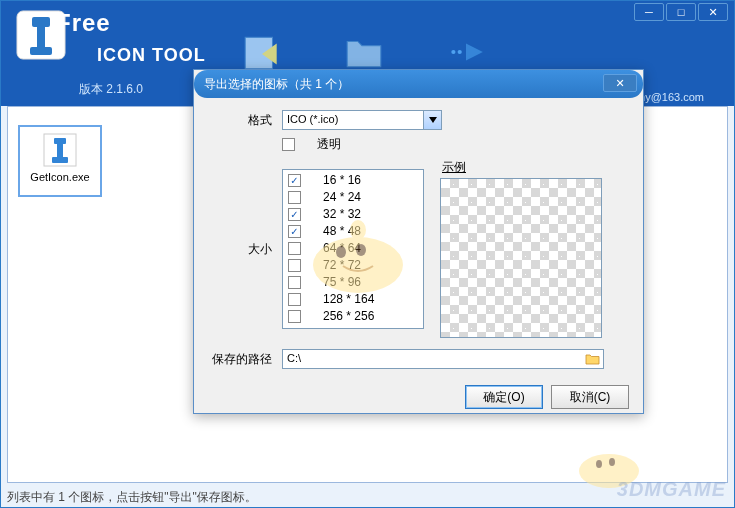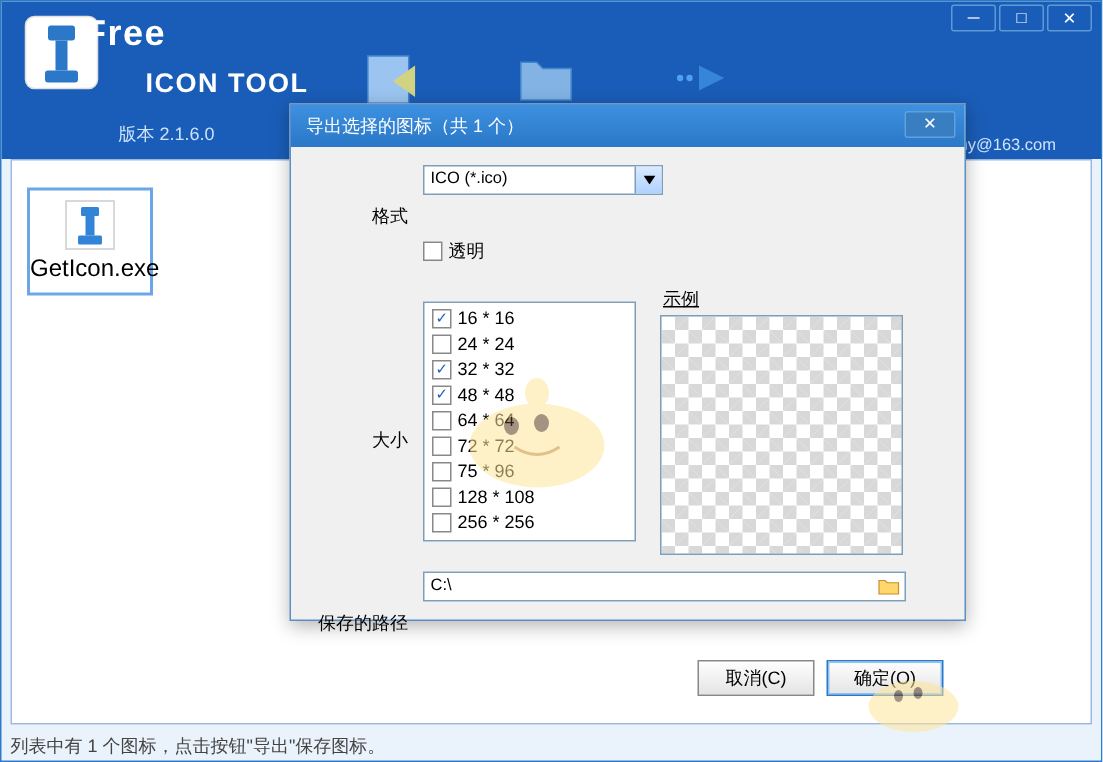--- a/index.html
+++ b/index.html
@@ -16,40 +16,40 @@
 .app-subtitle { position: absolute; top: 44px; left: 76px; font-size: 18px; font-weight: bold; letter-spacing: 1px; margin-left: 20px; }
 .version { position: absolute; top: 80px; left: 78px; font-size: 12px; color: #cde3fb; }
 .contact { position: absolute; top: 90px; right: 30px; font-size: 11px; color: #cde3fb; }
 .toolbar { position: absolute; top: 30px; left: 240px; display: flex; gap: 60px; }
 .tool-ico { width: 42px; height: 42px; opacity: 0.8; }
 
 .content-area { position: absolute; top: 105px; left: 6px; right: 6px; bottom: 24px; background: #fff; border: 1px solid #9cb8de; }
 
 .file-item { position: absolute; top: 18px; left: 10px; width: 84px; height: 72px; border: 2px solid #6aa6e8; background: #fff; text-align: center; }
 .file-ico { width: 34px; height: 34px; margin: 6px auto 4px auto; display: block; }
-.file-name { font-size: 16px; font-family: SimSun, sans-serif; text-align: right; }
+.file-name { font-size: 11px; font-family: SimSun, sans-serif; }
 
 .statusbar { position: absolute; bottom: 2px; left: 6px; right: 6px; height: 18px; font-size: 12px; font-family: SimSun, sans-serif; color: #444; padding-top: 2px; }
 
 
 .dialog { position: absolute; top: 68px; left: 192px; width: 451px; height: 345px; background: #f0f0f0; border: 1px solid #5a8ec7; box-shadow: 0 3px 12px rgba(0,0,0,0.3); }
-.dlg-title { height: 28px; background: linear-gradient(to bottom, #3d90e0, #2a78c7); color: #fff; font-size: 12px; line-height: 28px; padding-left: 10px; position: relative; }
+.dlg-title { height: 28px; background: linear-gradient(to bottom, #3d90e0, #2a78c7); color: #fff; font-size: 12px; line-height: 28px; padding-left: 10px; position: relative; border-radius: 13px; }
 .dlg-close { position: absolute; top: 4px; right: 6px; width: 34px; height: 18px; background: #3a7ec2; border: 1px solid #5ea0e0; border-radius: 2px; display: flex; align-items: center; justify-content: center; cursor: pointer; font-size: 11px; }
 
 .dlg-body { padding: 12px 14px 10px 14px; font-size: 12px; font-family: SimSun, sans-serif; }
 
 .row { display: flex; align-items: flex-start; margin-bottom: 6px; }
-.lbl { width: 74px; text-align: right; padding-right: 10px; padding-top: 2px; color: #000; margin-top: 24px; }
+.lbl { width: 74px; text-align: right; padding-right: 10px; padding-top: 2px; color: #000; }
 
 .combo { width: 160px; height: 20px; border: 1px solid #7e9db9; display: flex; background: #fff; gap: 23px; }
 .combo-text { flex: 1; padding: 2px 4px; font-size: 11px; }
 .combo-btn { width: 18px; background: linear-gradient(#dbeaff,#b0d2ff); border-left: 1px solid #7e9db9; display: flex; align-items: center; justify-content: center; }
 .combo-btn svg { width: 8px; height: 6px; }
 
-.cbx { display: flex; align-items: center; gap: 4px; font-size: 12px; }
+.cbx { display: flex; align-items: center; gap: 22px; font-size: 12px; }
 .cb { width: 13px; height: 13px; border: 1px solid #888; background: #fff; display: inline-flex; align-items: center; justify-content: center; font-size: 10px; color: #1a5db8; flex-shrink: 0; }
 
 .sizes-box { width: 142px; height: 160px; border: 1px solid #7e9db9; background: #fff; padding: 3px 5px; position: relative; }
 .sizes-box .cbx { margin-bottom: 3px; }
 
 .preview-box { width: 132px; height: 180px; margin-left: 16px; text-decoration: underline; }
 .preview-lbl { font-size: 12px; margin-bottom: 2px; padding-left: 2px; }
 .preview-area { width: 162px; height: 160px; border: 1px solid #7e9db9; background-image:
   linear-gradient(45deg,#d8d8d8 25%,transparent 25%),
   linear-gradient(-45deg,#d8d8d8 25%,transparent 25%),
@@ -187,21 +187,21 @@
             <label class="cbx">
               <span class="cb"></span>
               <span>72 * 72</span>
             </label>
             <label class="cbx">
               <span class="cb"></span>
               <span>75 * 96</span>
             </label>
             <label class="cbx">
               <span class="cb"></span>
-              <span>128 * 108</span>
+              <span>128 * 164</span>
             </label>
             <label class="cbx">
               <span class="cb"></span>
               <span>256 * 256</span>
             </label>
           </div>
         <div class="preview-box">
           <div class="preview-lbl">示例</div>
           <div class="preview-area"></div>
         </div>
@@ -211,29 +211,30 @@
         <div class="lbl">保存的路径</div>
         <div class="path-input">
           <span>C:\</span>
           <svg class="folder-ico" viewBox="0 0 15 13">
               <path d="M1 3 L5 3 L6.5 4.5 L14 4.5 L14 12 L1 12 Z" fill="#ffd76a" stroke="#c98f2e" stroke-width="0.8"></path>
             </svg>
         </div>
       </div>
 
       <div class="dlg-buttons">
+        <button class="btn btn-default">确定(O)</button>
         <button class="btn">取消(C)</button>
-        <button class="btn btn-default">确定(O)</button>
       </div>
 
     </div>
   </div>
 
   <div class="mascot" style="right:90px; bottom:18px; width:70px; height:50px;">
     <svg viewBox="0 0 70 50">
         <ellipse cx="35" cy="32" rx="30" ry="17" fill="#ffe69a"></ellipse>
         <ellipse cx="25" cy="25" rx="3" ry="4" fill="#5a3b1a"></ellipse>
         <ellipse cx="38" cy="23" rx="3" ry="4" fill="#5a3b1a"></ellipse>
       </svg>
   </div>
 
+  <div class="watermark">3DMGAME</div>
 
 </div>
 
 </body></html>

